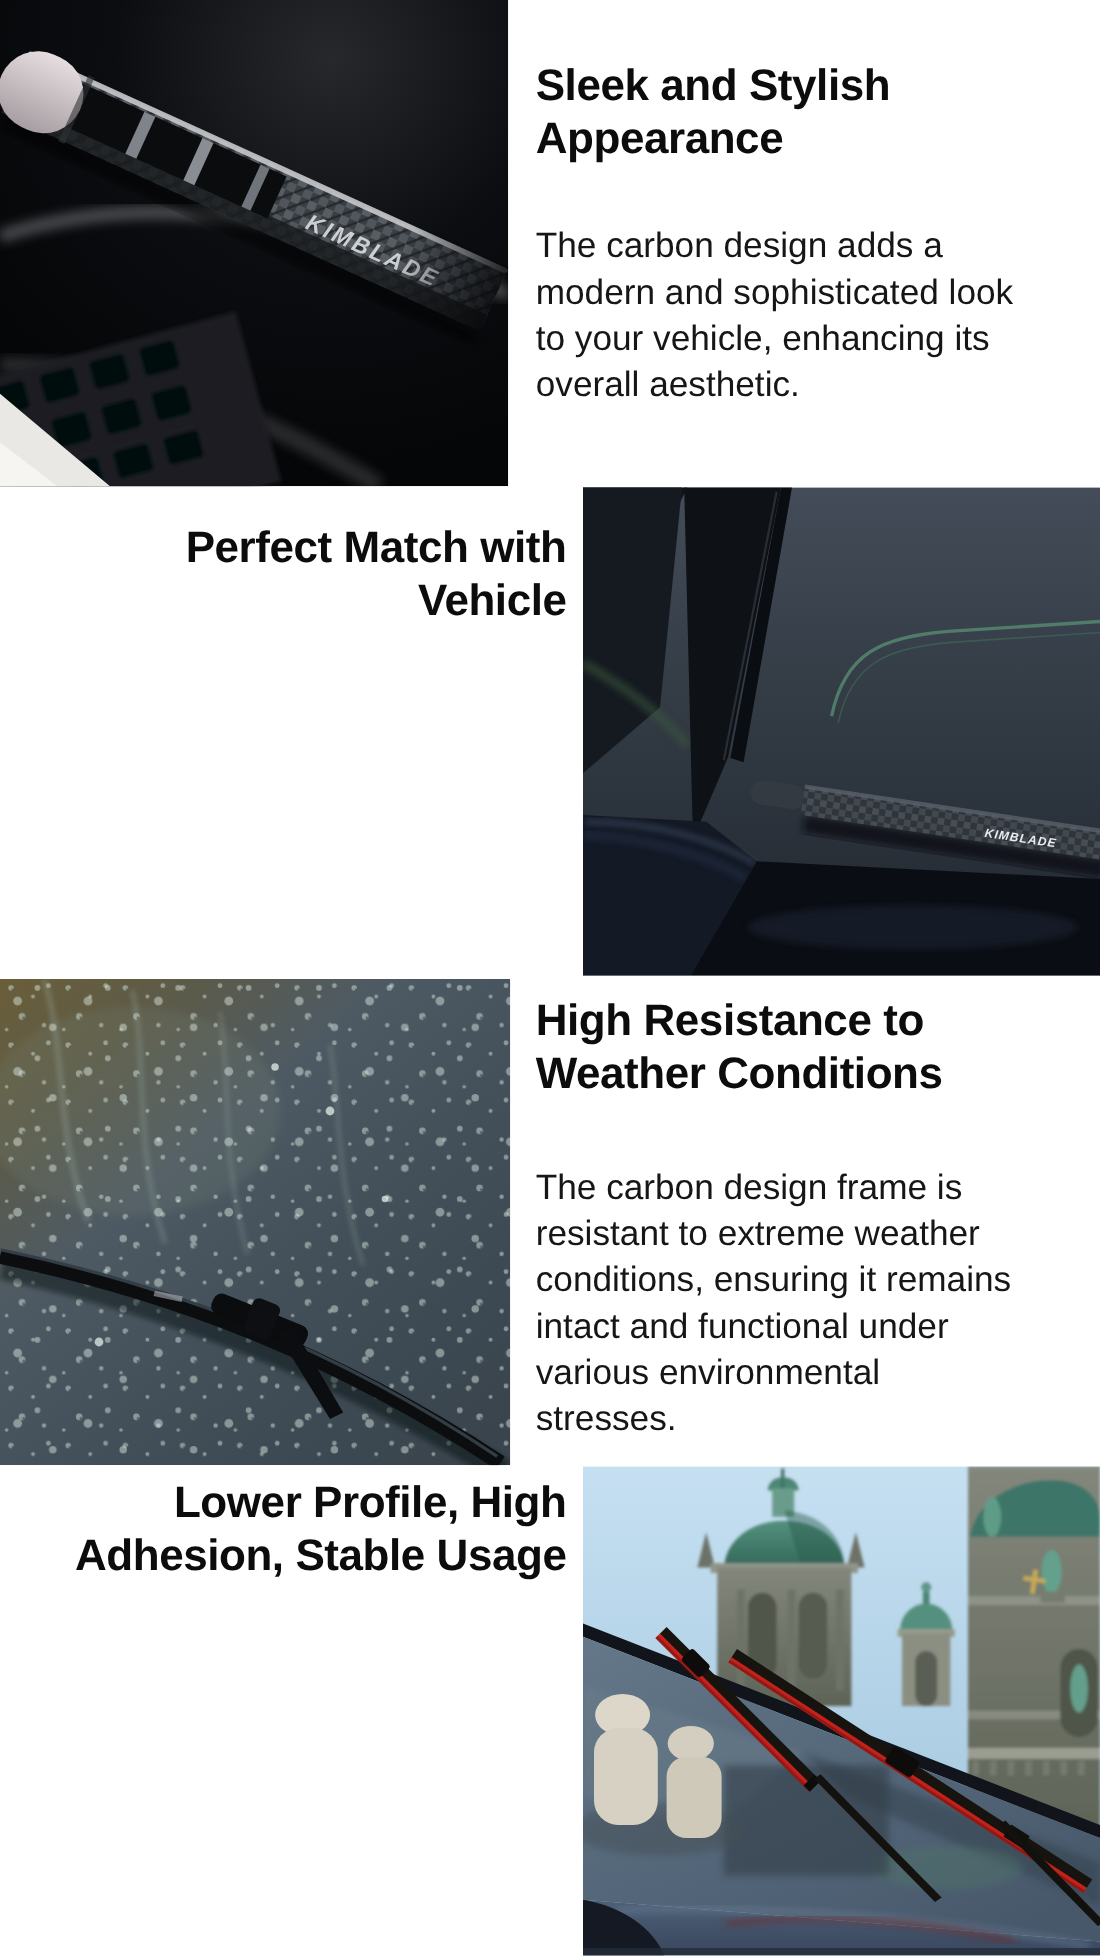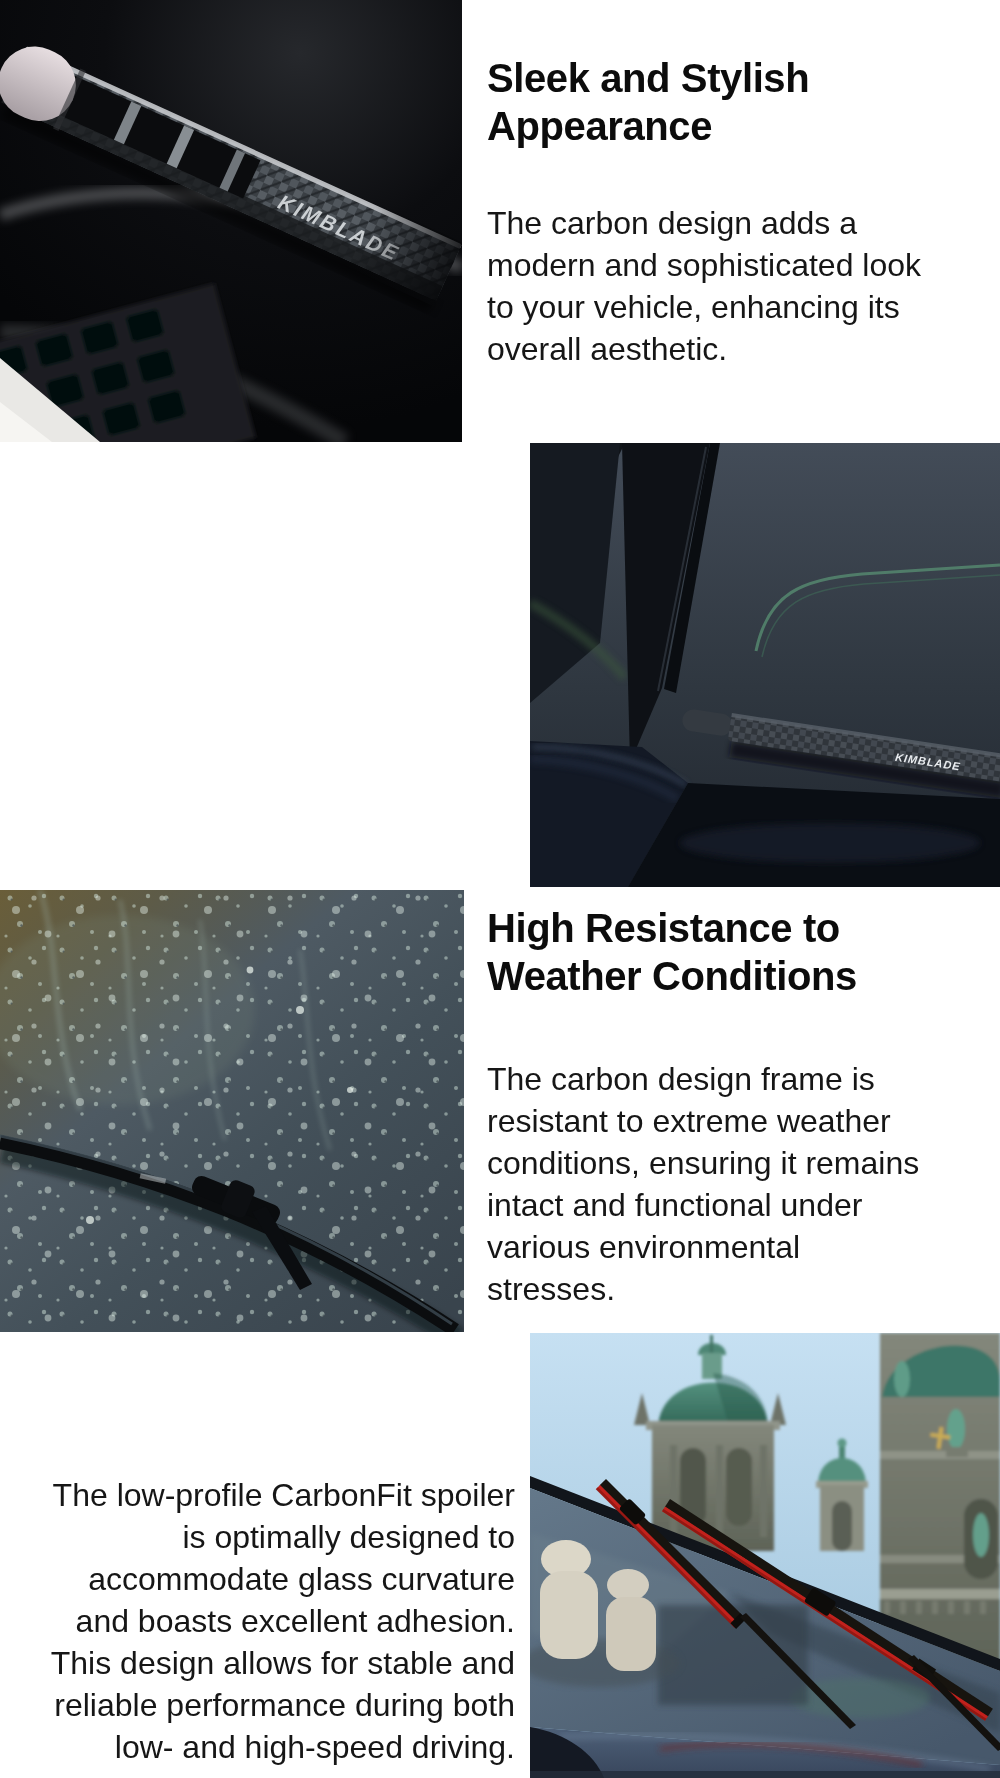--- a/index.html
+++ b/index.html
@@ -99,20 +99,22 @@
       </g>
     </svg>
   </figure>
   <h2 id="h1" class="h">Sleek and Stylish
 Appearance</h2>
   <p id="p1" class="p">The carbon design adds a
 modern and sophisticated look
 to your vehicle, enhancing its
 overall aesthetic.</p>
 
+  <h2 id="h2" class="h ta-r">Perfect Match with
+Vehicle</h2>
   <figure id="img2">
     <svg width="470" height="444" viewBox="0 0 470 444">
       <defs>
         <linearGradient id="b-glass" x1="0" y1="0" x2="0" y2="1">
           <stop offset="0" stop-color="#434c58"></stop>
             <stop offset="0.55" stop-color="#2f3740"></stop>
             <stop offset="1" stop-color="#20262e"></stop>
         </linearGradient>
         <pattern id="b-carbon" width="12" height="12" patternUnits="userSpaceOnUse">
           <rect width="12" height="12" fill="#30353b"></rect>
@@ -214,27 +216,22 @@
   </figure>
   <h2 id="h3" class="h">High Resistance to
 Weather Conditions</h2>
   <p id="p3" class="p">The carbon design frame is
 resistant to extreme weather
 conditions, ensuring it remains
 intact and functional under
 various environmental
 stresses.</p>
 
-  <p id="p4" class="p ta-r">The low-profile CarbonFit spoiler
-is optimally designed to
-accommodate glass curvature
-and boasts excellent adhesion.
-This design allows for stable and
-reliable performance during both
-low- and high-speed driving.</p>
+  <h2 id="h4" class="h ta-r">Lower Profile, High
+Adhesion, Stable Usage</h2>
   <figure id="img4">
     <svg width="470" height="445" viewBox="0 0 470 445">
       <defs>
         <linearGradient id="d-sky" x1="0" y1="0" x2="0" y2="1">
           <stop offset="0" stop-color="#c6e0f2"></stop>
             <stop offset="1" stop-color="#9dc2da"></stop>
         </linearGradient>
         <linearGradient id="d-dome" x1="0" y1="0" x2="0" y2="1">
           <stop offset="0" stop-color="#54907e"></stop>
             <stop offset="1" stop-color="#2f6455"></stop>

